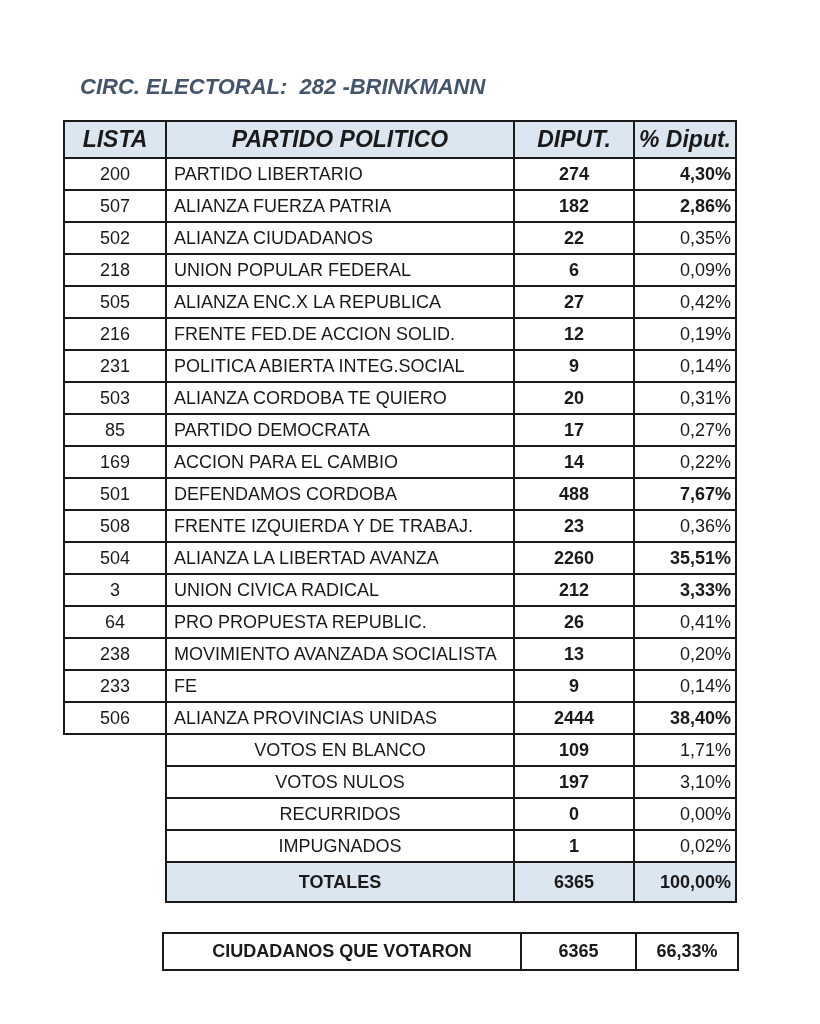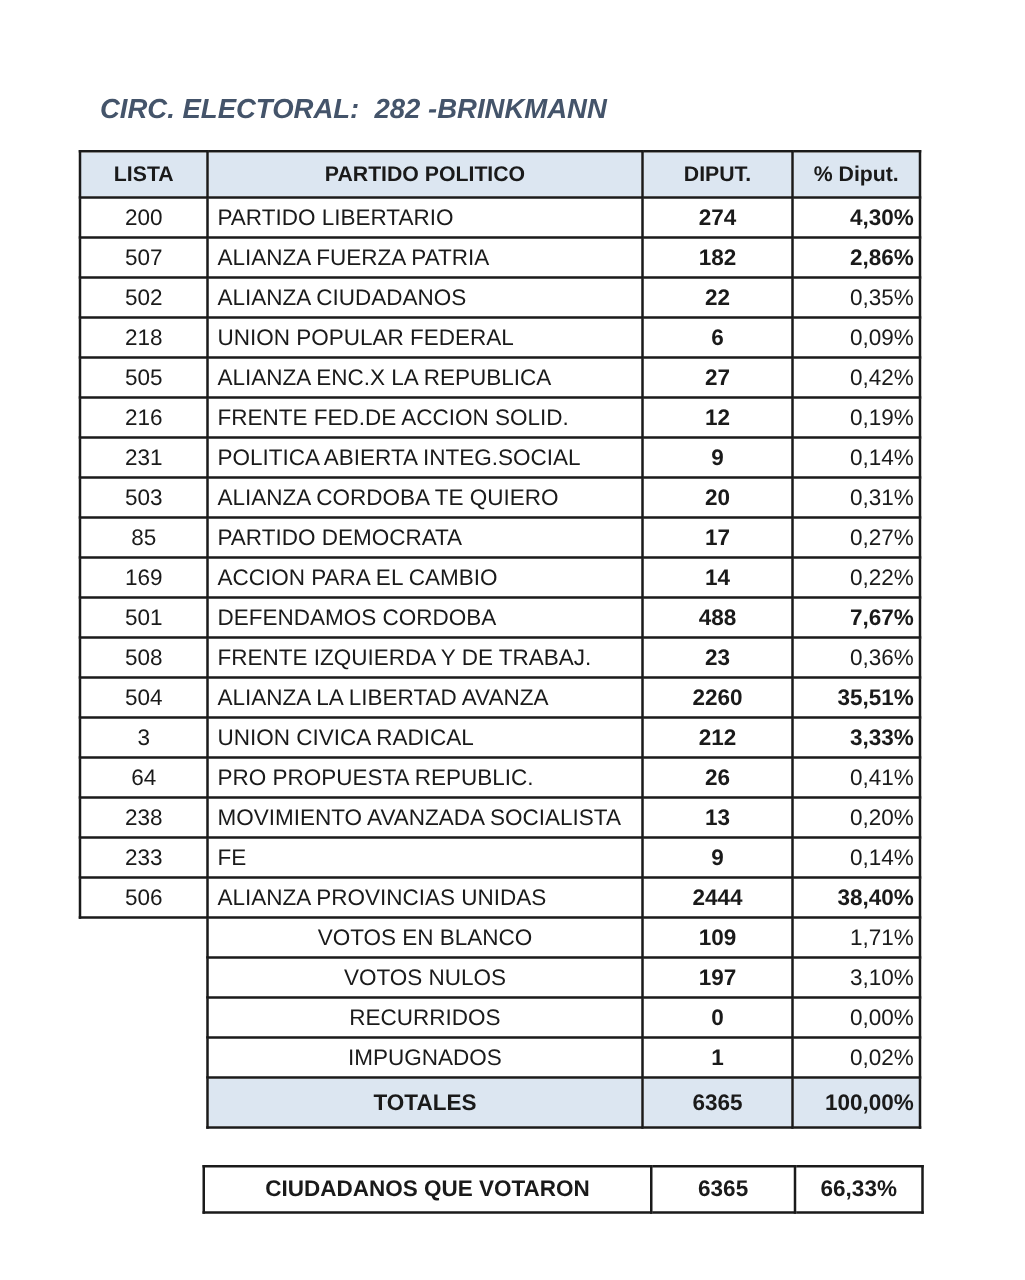--- a/index.html
+++ b/index.html
@@ -42,21 +42,21 @@
     overflow:hidden;
     white-space:nowrap;
     vertical-align:middle;
   }
 
   .results{position:absolute;left:63px;top:120px;width:672px;}
   .results thead tr{height:37px;}
   .results tbody tr{height:32px;}
   .results th{
     background:var(--header-fill);
-    font-size:17px;font-weight:bold;text-align:center;
+    font-size:23px;font-weight:bold;text-align:center;font-style:italic;
   }
   .results td.lista{text-align:center;}
   .results td.party{text-align:left;padding-left:7px;}
   .results td.votes{text-align:center;font-weight:bold;}
   .results td.pct{text-align:right;font-weight:normal;}
   .results tr.em td.pct{font-weight:bold;}
   .results td.ghost{border:none;background:transparent;}
   .results td.slabel{text-align:center;}
   .results tr.totals{height:40px;}
   .results tr.totals td{background:var(--totals-fill);font-weight:bold;}

